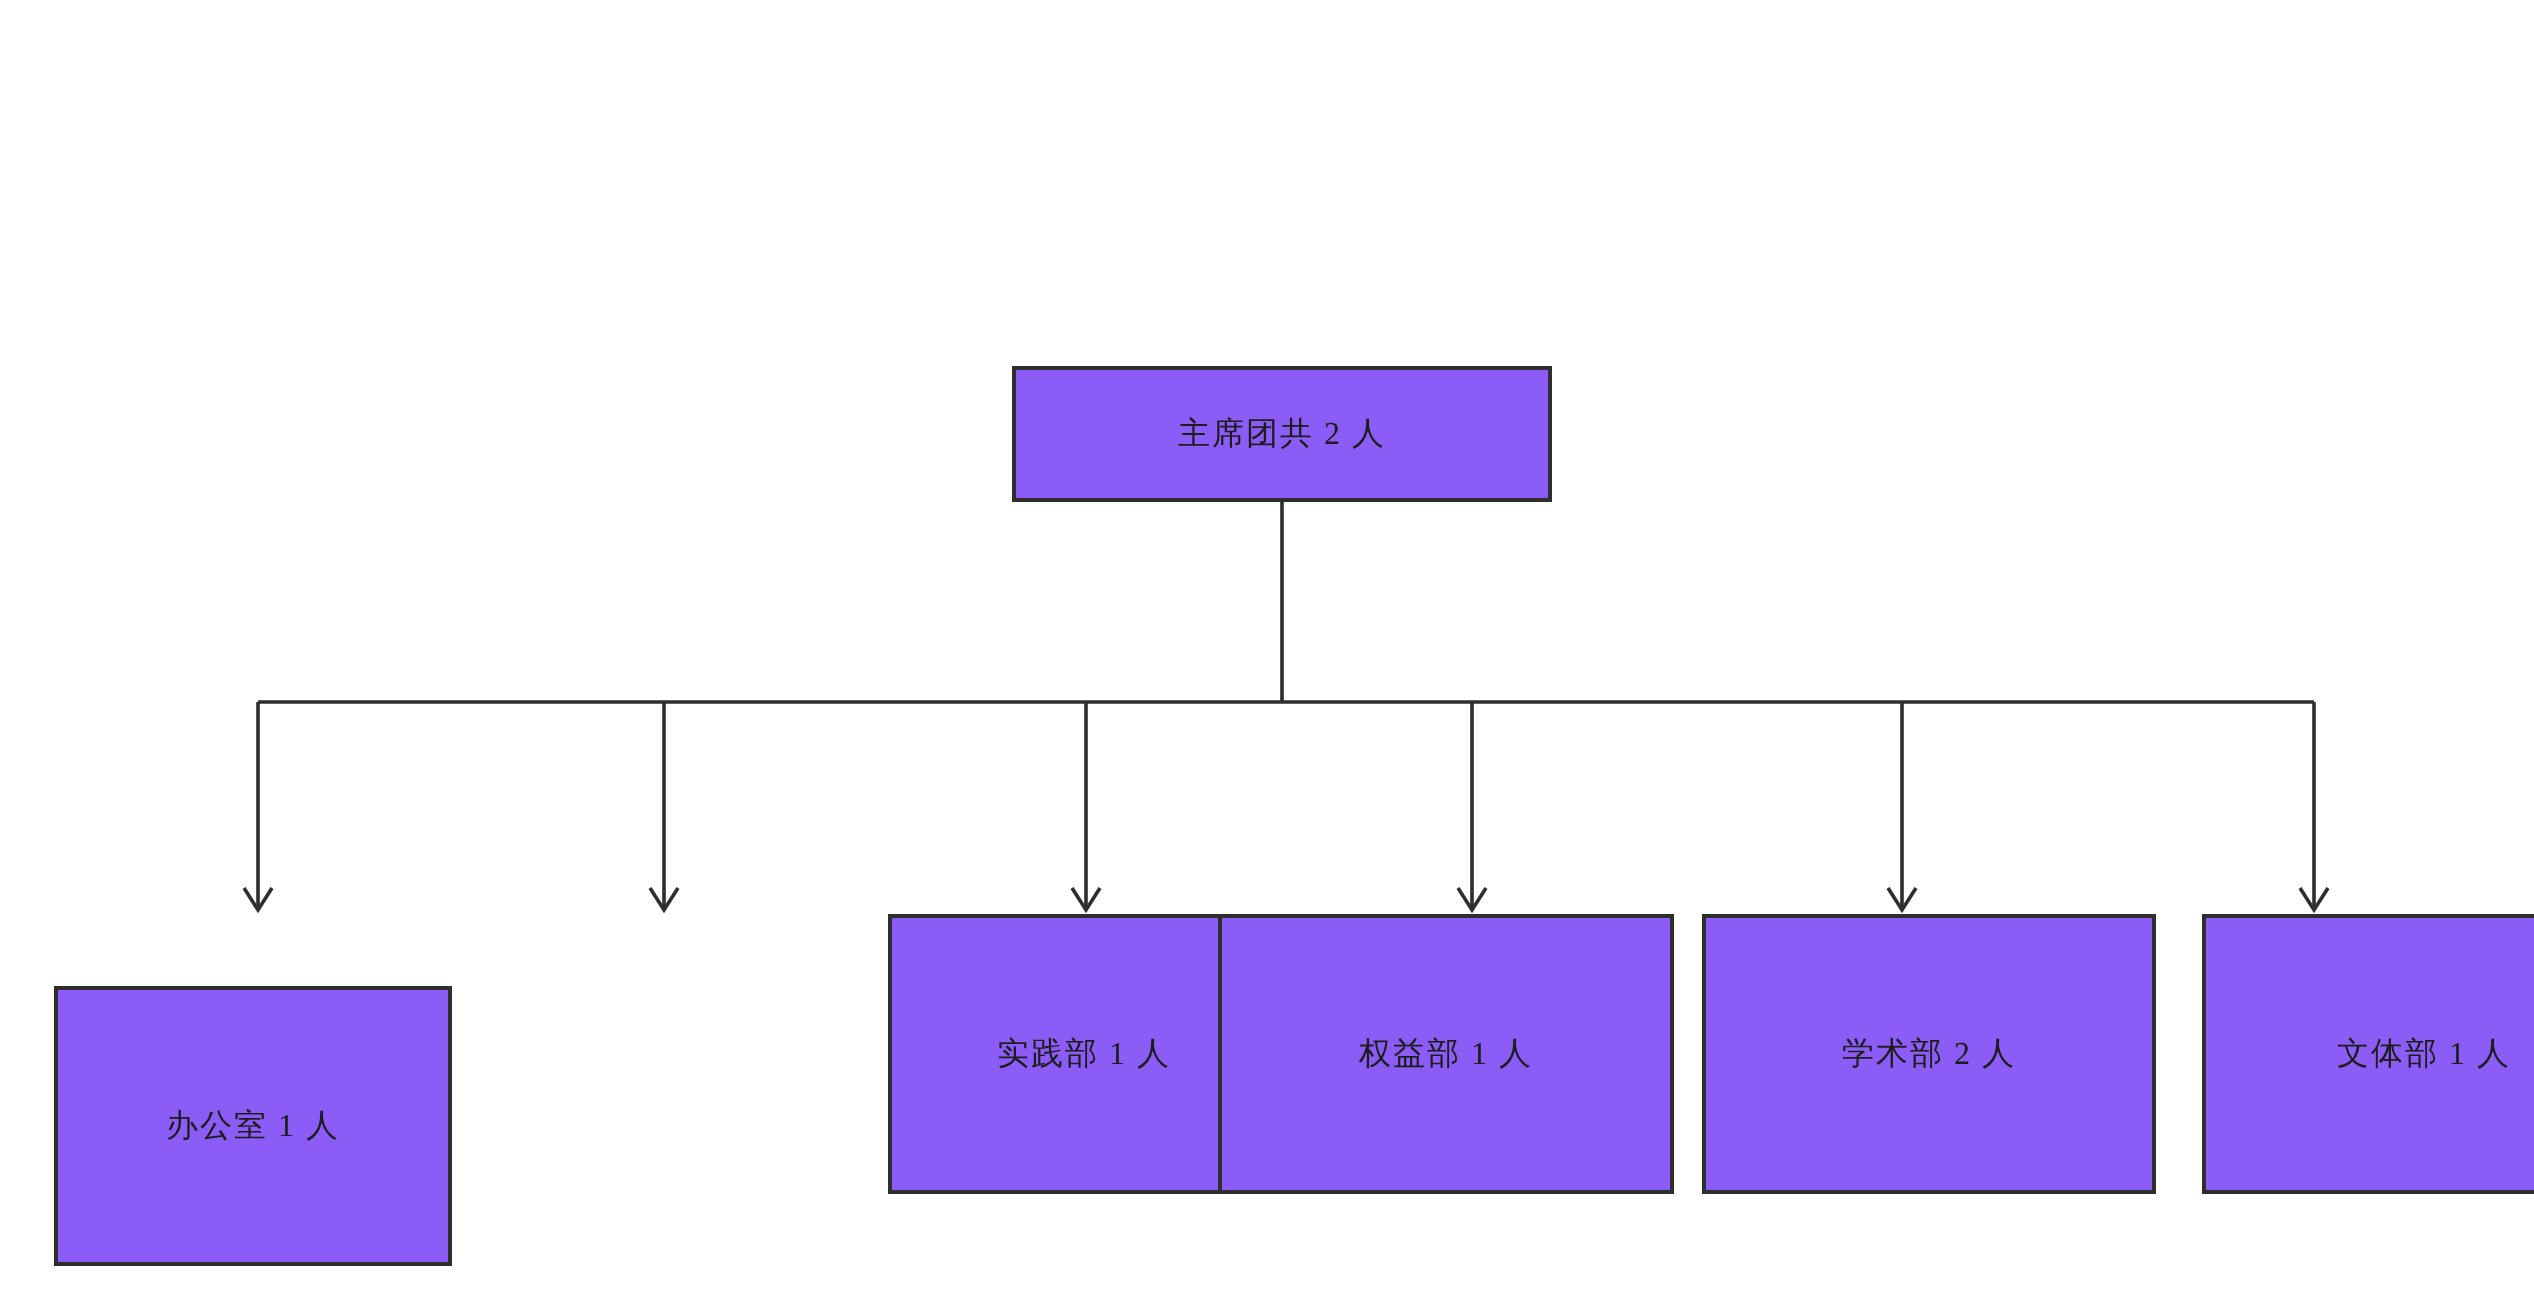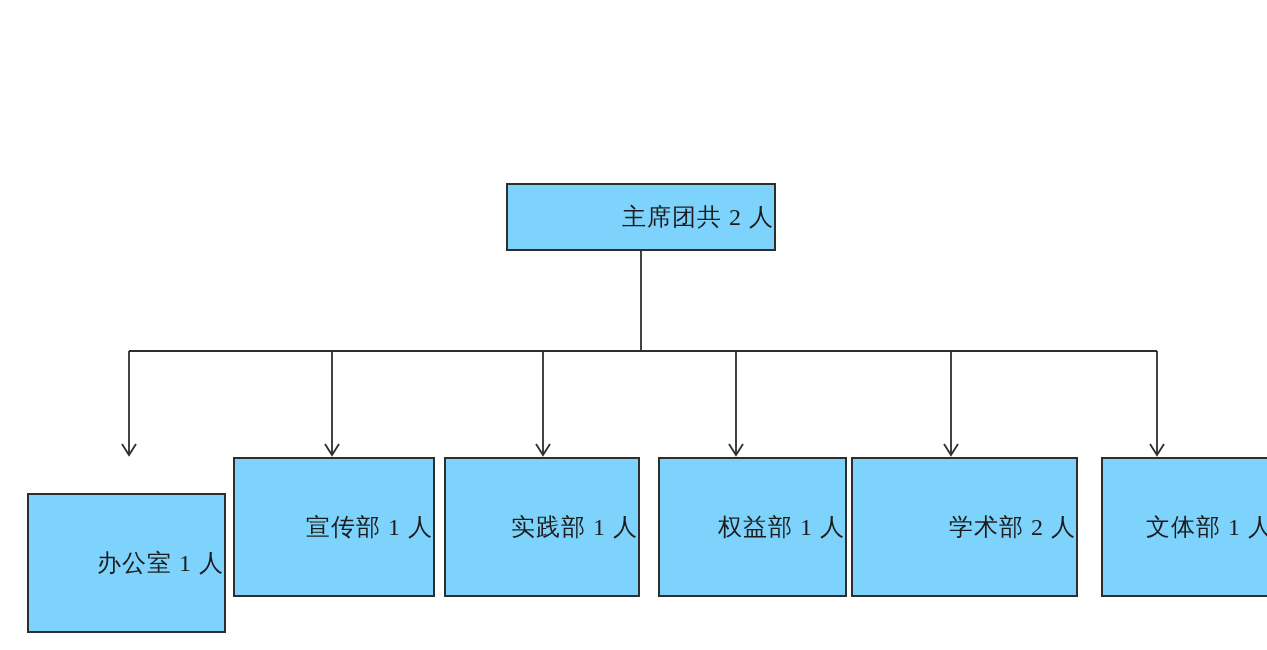--- a/index.html
+++ b/index.html
@@ -20,44 +20,44 @@
     left: 0;
     top: 0;
     width: 1267px;
     height: 650px;
     pointer-events: none;
   }
   .node {
     position: absolute;
     box-sizing: border-box;
     border: 2px solid #2e2e2e;
-    background: #7dd3fc;
+    background: #8b5cf6;
     display: flex;
     align-items: center;
-    justify-content: flex-end;
+    justify-content: center;
     text-align: center;
     color: #1c1c1c;
-    font-size: 24px;
+    font-size: 16px;
     letter-spacing: 1px;
     white-space: nowrap;
   }
   .node-root {
     left: 506px;
     top: 183px;
     width: 270px;
     height: 68px;
   }
   .node-dept {
     top: 457px;
     height: 140px;
   }
   .dept-0 { left: 27px;   width: 199px; margin-top: 36px; }
   .dept-1 { left: 233px;  width: 202px; }
   .dept-2 { left: 444px;  width: 196px; }
-  .dept-3 { left: 658px;  width: 189px; }
+  .dept-3 { left: 609px;  width: 228px; }
   .dept-4 { left: 851px;  width: 227px; }
   .dept-5 { left: 1101px; width: 174px; padding-left: 48px; }
 </style>
 </head>
 <body>
 
 <div class="canvas">
 
   <svg class="connectors" viewBox="0 0 1267 650" xmlns="http://www.w3.org/2000/svg">
     <g stroke="#2e2e2e" stroke-width="1.8" fill="none">
@@ -82,23 +82,20 @@
     </g>
   </svg>
 
   <div class="node node-root">
     <span>主席团共 2 人</span>
   </div>
 
   <div class="node node-dept dept-0">
     <span>办公室 1 人</span>
   </div>
-  <div class="node node-dept dept-1">
-    <span>宣传部 1 人</span>
-  </div>
   <div class="node node-dept dept-2">
     <span>实践部 1 人</span>
   </div>
   <div class="node node-dept dept-3">
     <span>权益部 1 人</span>
   </div>
   <div class="node node-dept dept-4">
     <span>学术部 2 人</span>
   </div>
   <div class="node node-dept dept-5">

